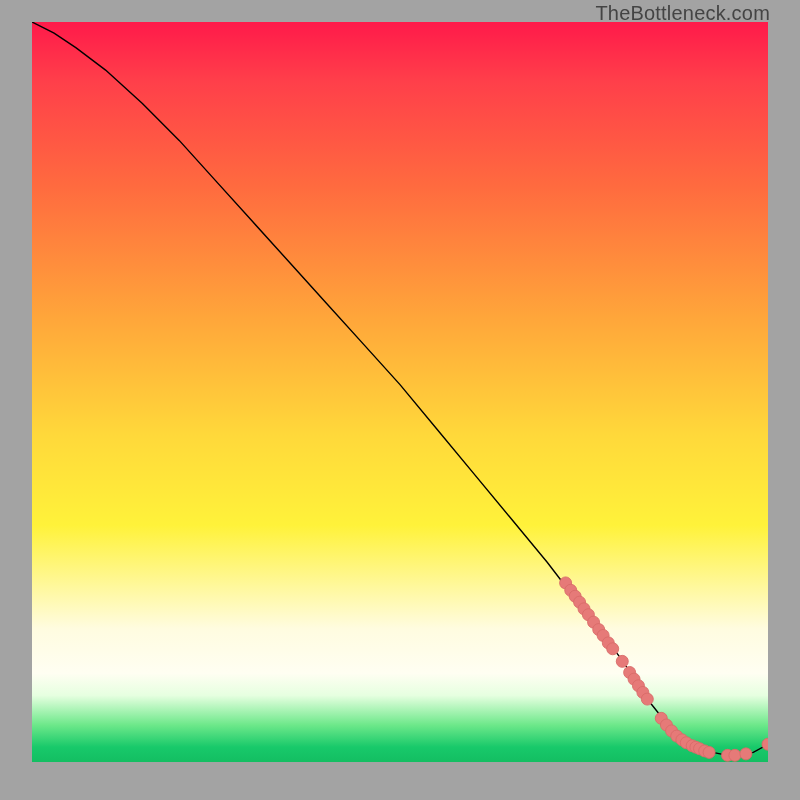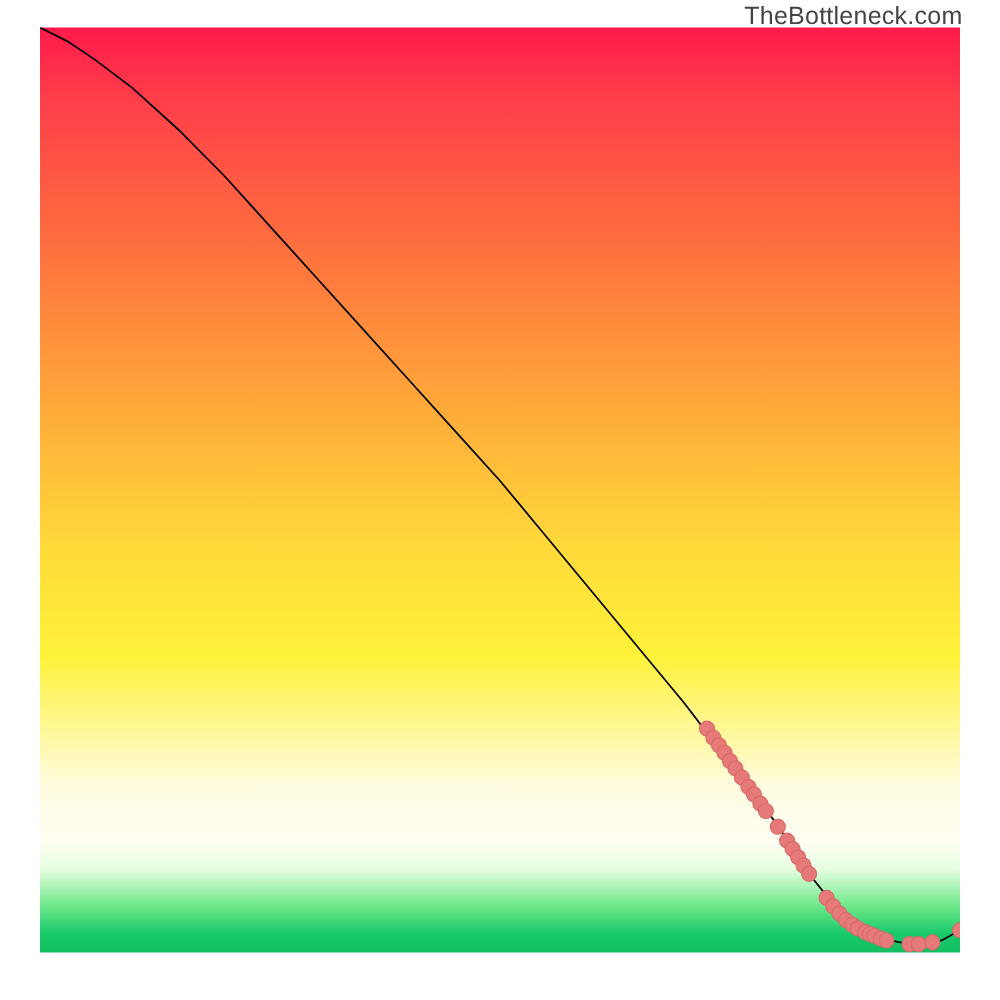--- a/index.html
+++ b/index.html
@@ -8,21 +8,21 @@
     width: 800px;
     height: 800px;
     background: #000;
     overflow: hidden;
     font-family: Arial, Helvetica, sans-serif;
   }
   .stage {
     position: relative;
     width: 800px;
     height: 800px;
-    background: #ffffff;
+    background: #a3a3a3;
   }
   .plot {
     position: absolute;
     left: 32px;
     top: 22px;
     width: 736px;
     height: 740px;
   }
   .gradient {
     position: absolute;

